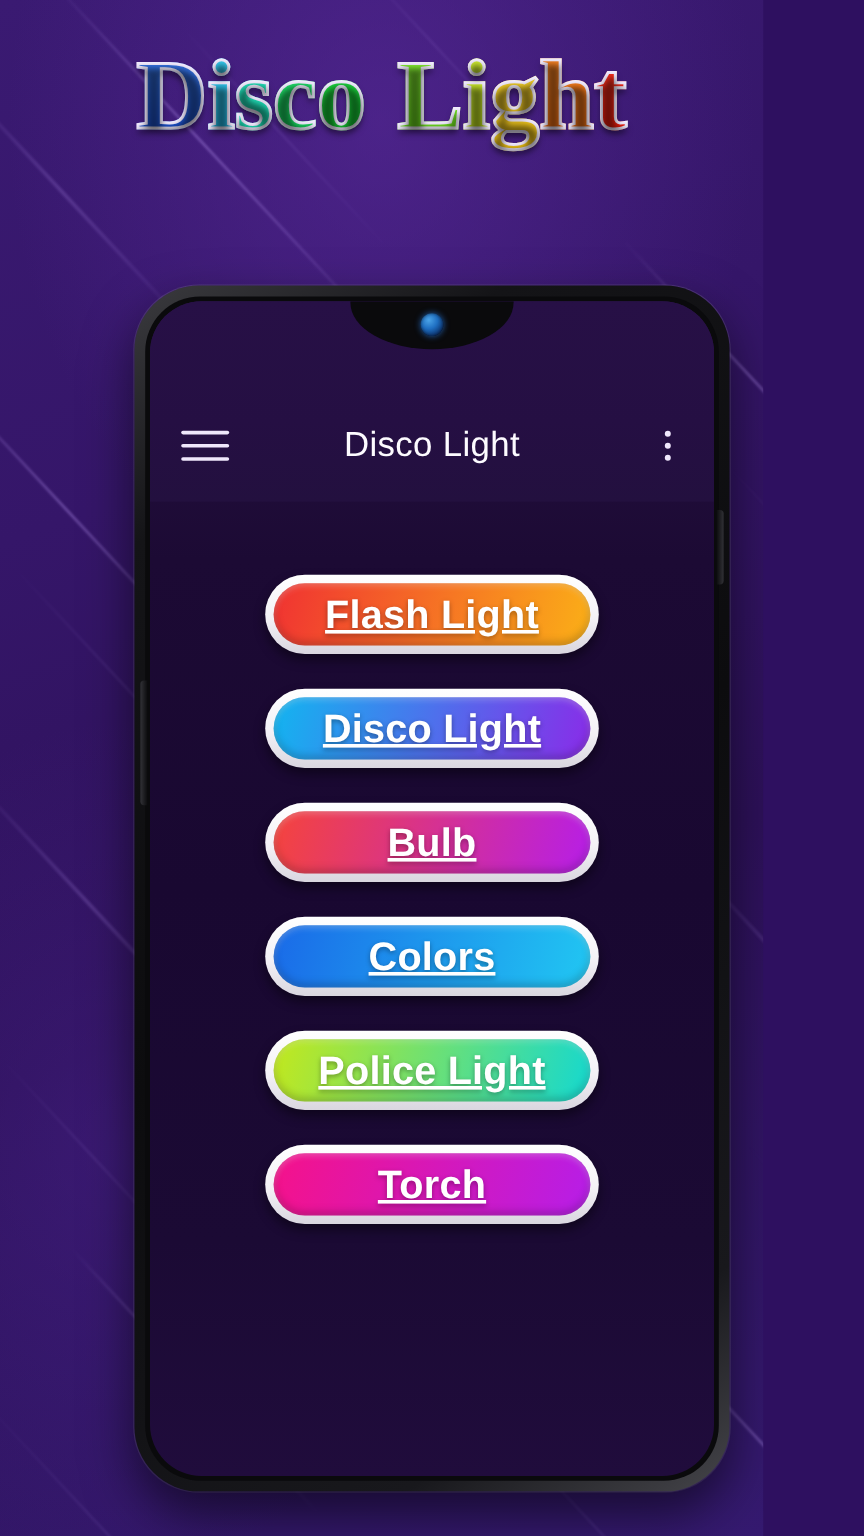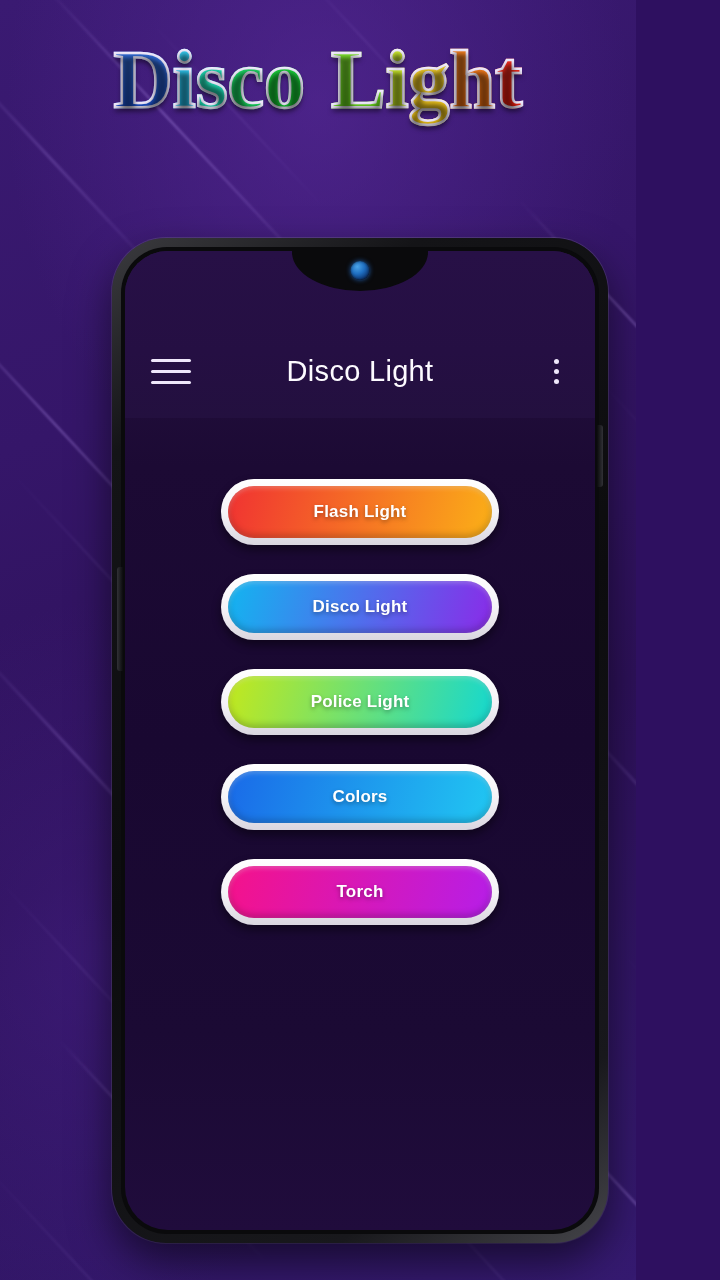--- a/index.html
+++ b/index.html
@@ -156,24 +156,25 @@
     cursor:pointer;
   }
   .pill {
     width:100%; height:100%;
     border-radius:28px;
     display:flex; align-items:center; justify-content:center;
     box-shadow:inset 0 -3px 7px rgba(0,0,0,0.22), inset 0 2px 5px rgba(255,255,255,0.28);
   }
   .pill span {
     color:#ffffff;
-    font-size:17px;
+    font-size:33px;
     font-weight:bold;
     letter-spacing:.2px;
     text-shadow:0 2px 4px rgba(0,0,0,0.35);
+    text-decoration:underline;
   }
 
   
   .side-btn { position:absolute; background:linear-gradient(90deg,#0a0a0c,#2a2a2e); }
   .vol { left:-4px; top:320px; width:6px; height:104px; border-radius:3px 0 0 3px;
          background:linear-gradient(90deg,#313136,#0b0b0d); }
   .pwr { right:-4px; top:178px; width:6px; height:62px; border-radius:0 3px 3px 0;
          background:linear-gradient(270deg,#313136,#0b0b0d); }
 </style>
 </head>
@@ -239,27 +240,32 @@
               <div class="pill" style="background: linear-gradient(105deg, rgb(240, 50, 50) 0%, rgb(251, 176, 23) 100%);">
                 <span>Flash Light</span>
               </div>
             </div>
             <div class="pill-wrap">
               <div class="pill" style="background: linear-gradient(105deg, rgb(18, 181, 240) 0%, rgb(138, 43, 232) 100%);">
                 <span>Disco Light</span>
               </div>
             </div>
             <div class="pill-wrap">
+              <div class="pill" style="background: linear-gradient(105deg, rgb(245, 68, 60) 0%, rgb(182, 30, 232) 100%);">
+                <span>Bulb</span>
+              </div>
+            </div>
+            <div class="pill-wrap">
+              <div class="pill" style="background: linear-gradient(105deg, rgb(26, 106, 232) 0%, rgb(33, 199, 242) 100%);">
+                <span>Colors</span>
+              </div>
+            </div>
+            <div class="pill-wrap">
               <div class="pill" style="background: linear-gradient(105deg, rgb(195, 232, 28) 0%, rgb(20, 216, 208) 100%);">
                 <span>Police Light</span>
-              </div>
-            </div>
-            <div class="pill-wrap">
-              <div class="pill" style="background: linear-gradient(105deg, rgb(26, 106, 232) 0%, rgb(33, 199, 242) 100%);">
-                <span>Colors</span>
               </div>
             </div>
             <div class="pill-wrap">
               <div class="pill" style="background: linear-gradient(105deg, rgb(245, 18, 138) 0%, rgb(182, 30, 232) 100%);">
                 <span>Torch</span>
               </div>
             </div>
           </div>
 
       </div>

